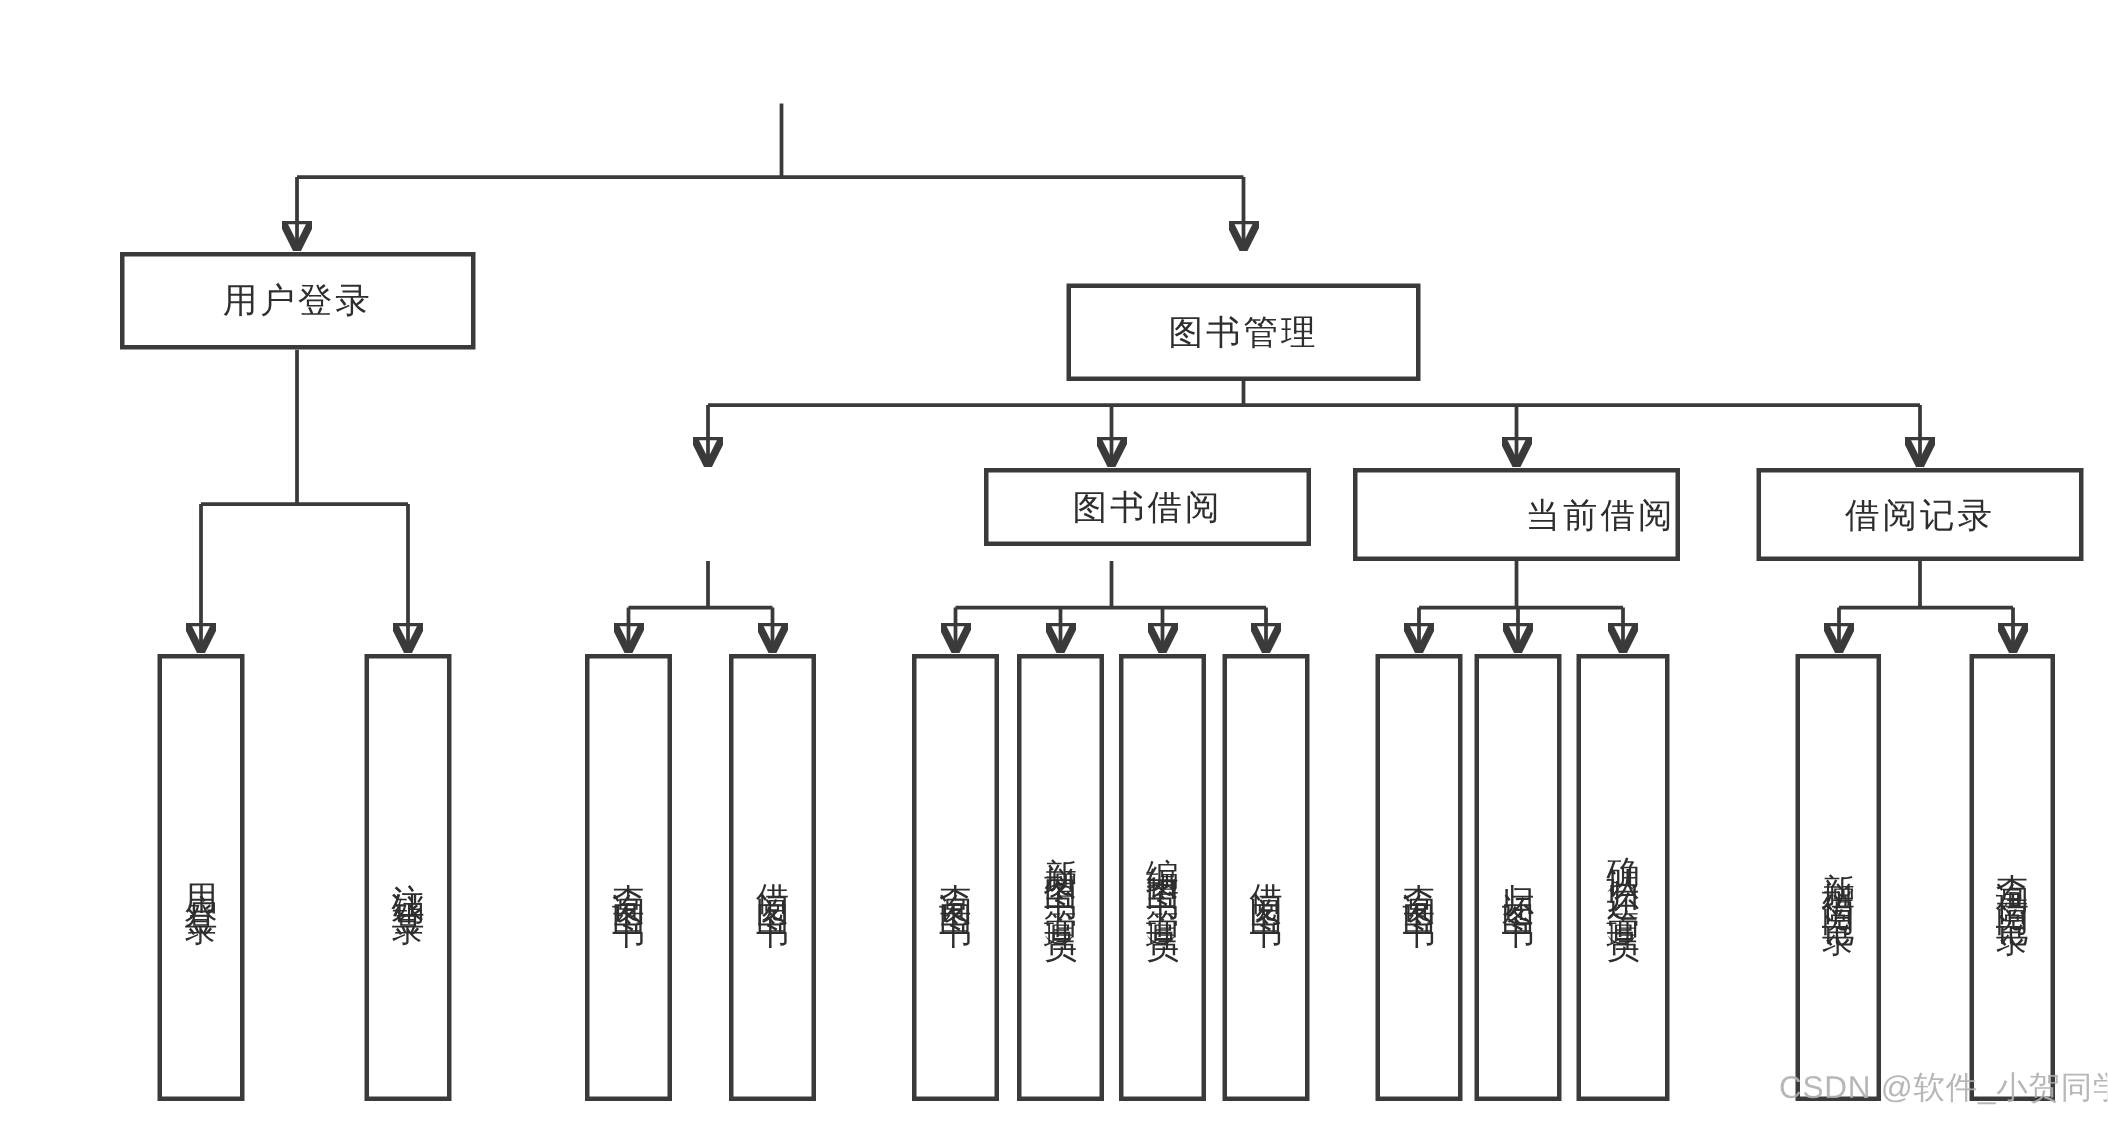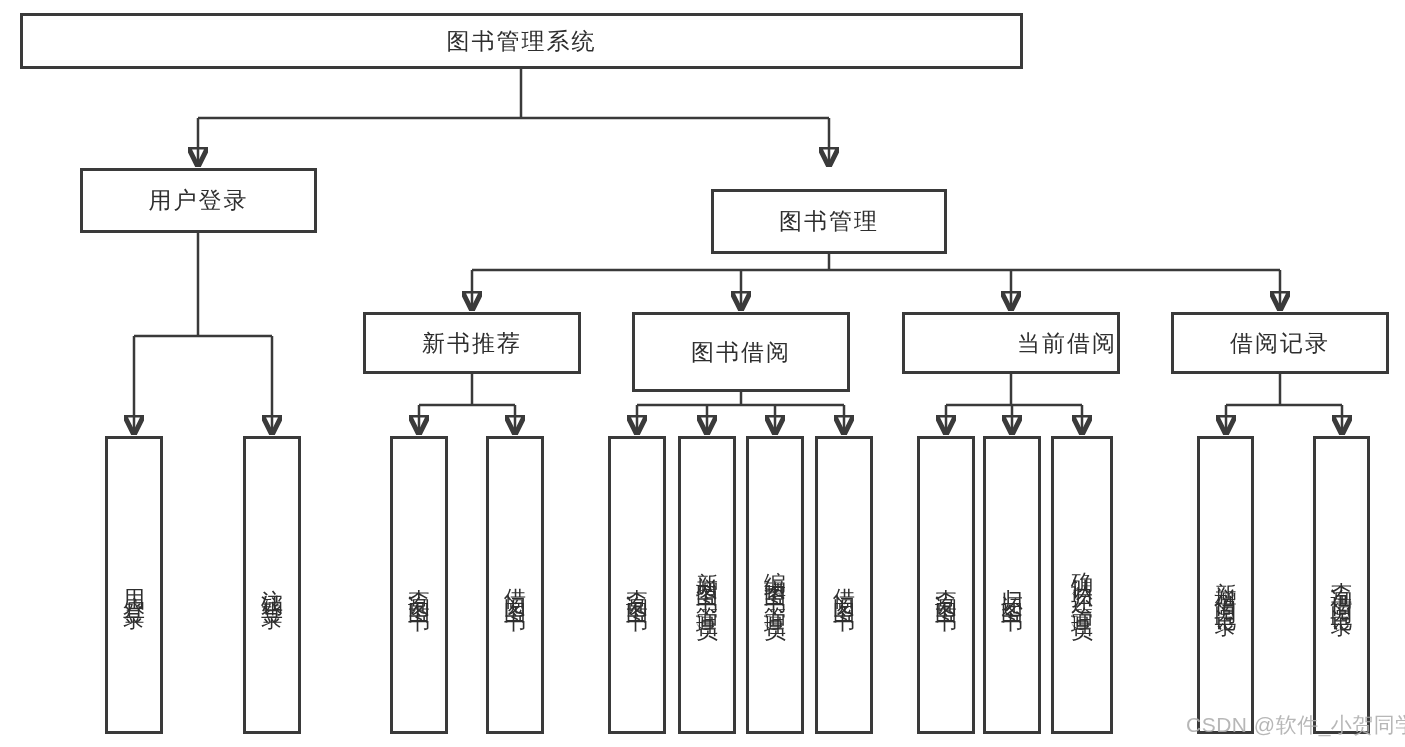--- a/index.html
+++ b/index.html
@@ -102,35 +102,29 @@
     <path d="M946,405 V432" marker-end="url(#arrow)"></path>
     <path d="M1012,405 V432" marker-end="url(#arrow)"></path>
     <path d="M1082,405 V432" marker-end="url(#arrow)"></path>
 
     <path d="M1280,374 V405"></path>
     <path d="M1226,405 H1342"></path>
     <path d="M1226,405 V432" marker-end="url(#arrow)"></path>
     <path d="M1342,405 V432" marker-end="url(#arrow)"></path>
   </svg>
 
-  <div class="box root" style="left:20px;top:13px;width:1003px;height:56px;">
-    <span class="hlabel">图书管理系统</span>
-  </div>
 
   <div class="box" style="left:80px;top:168px;width:237px;height:65px;">
     <span class="hlabel">用户登录</span>
   </div>
   <div class="box" style="left:711px;top:168px;width:236px;height:65px;margin-top:21px;">
     <span class="hlabel">图书管理</span>
   </div>
 
-  <div class="box" style="left:363px;top:312px;width:218px;height:62px;">
-    <span class="hlabel">新书推荐</span>
-  </div>
-  <div class="box" style="left:632px;top:312px;width:218px;height:80px;">
+  <div class="box" style="left:656px;top:312px;width:218px;height:52px;">
     <span class="hlabel">图书借阅</span>
   </div>
   <div class="box" style="left:902px;top:312px;width:218px;height:62px;justify-content:flex-end;">
     <span class="hlabel">当前借阅</span>
   </div>
   <div class="box" style="left:1171px;top:312px;width:218px;height:62px;">
     <span class="hlabel">借阅记录</span>
   </div>
 
   <div class="box vbox" style="left:105px;top:436px;width:58px;height:298px;">

